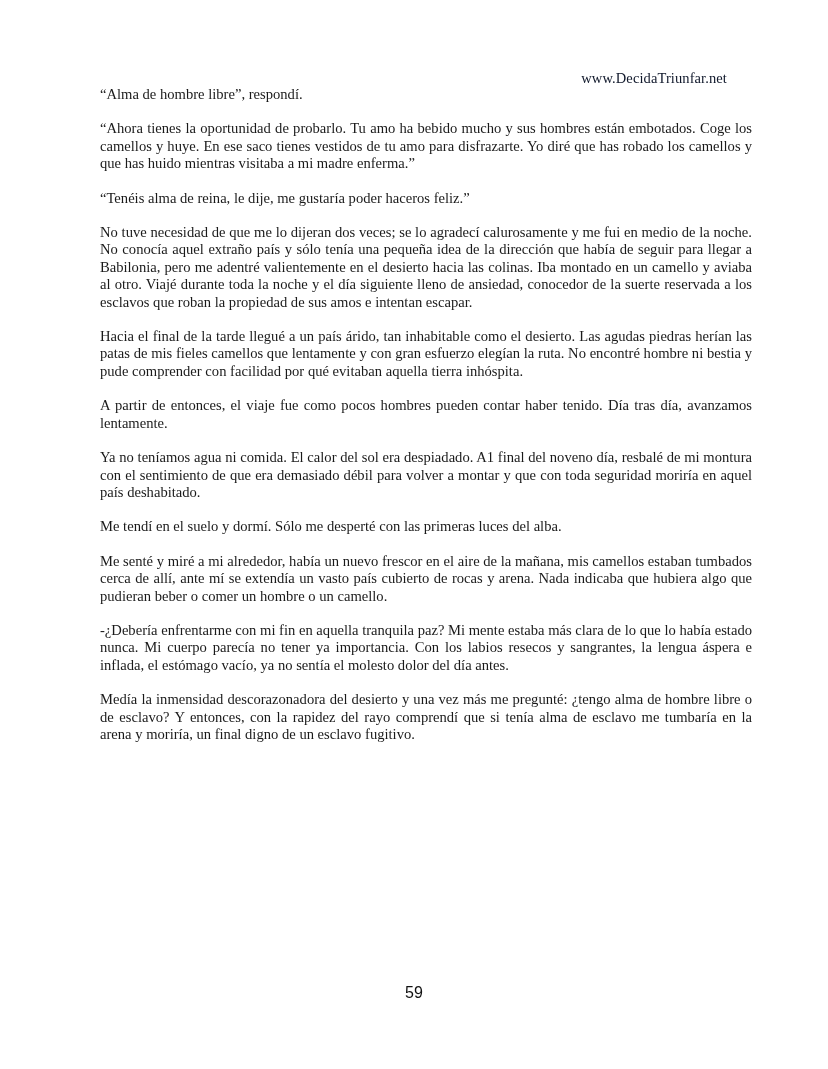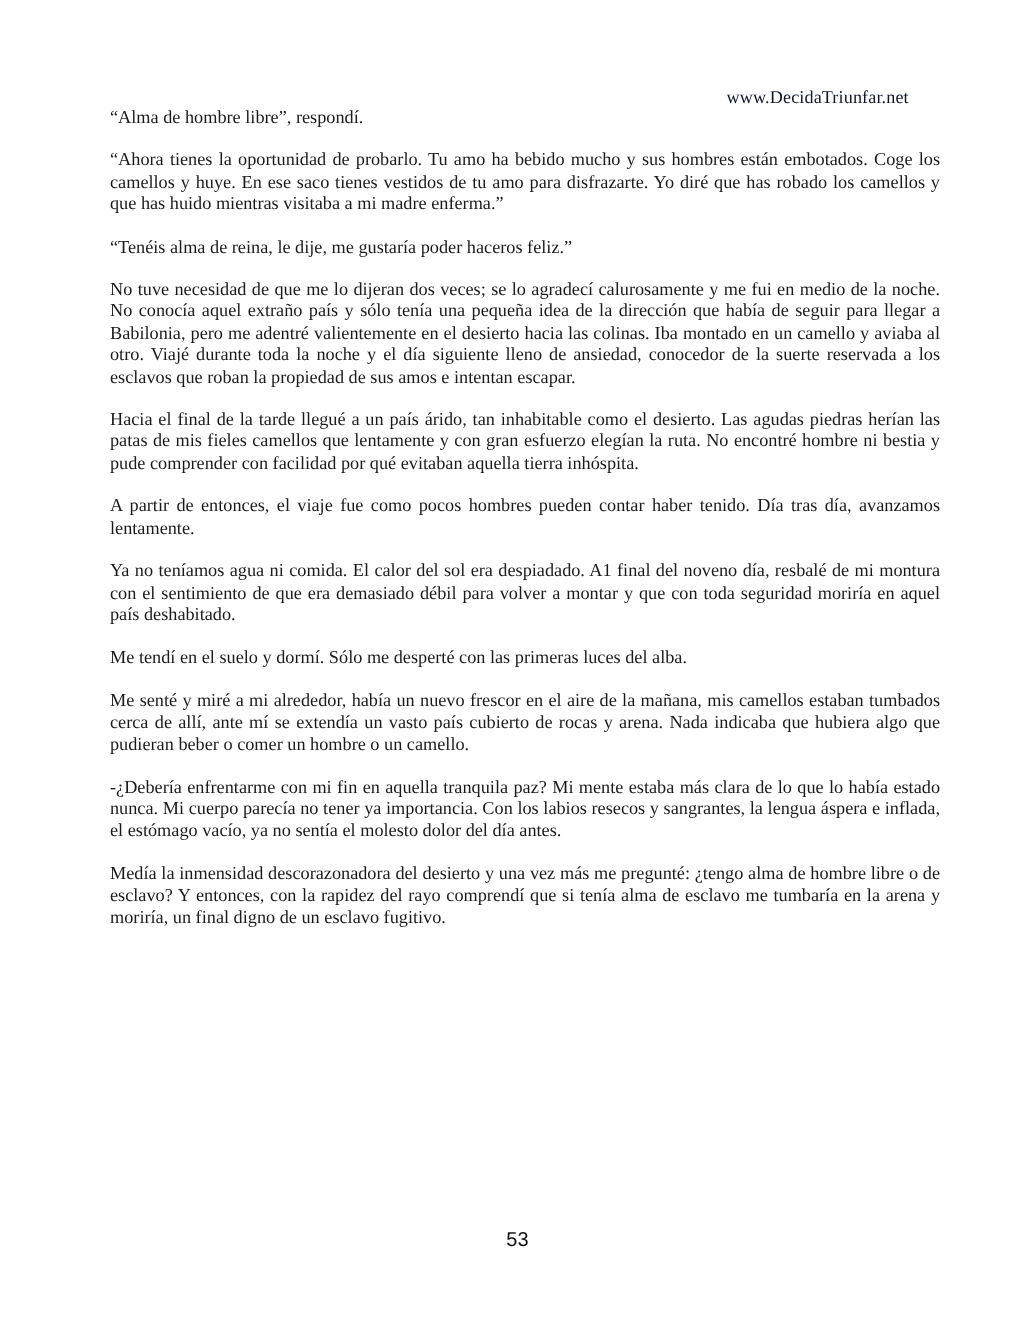--- a/index.html
+++ b/index.html
@@ -26,21 +26,21 @@
       color: #0f172a;
       margin-top: 20px;
     }
     .content {
       position: absolute;
       top: 86px;
       left: 84px;
       width: 668px;
     }
     .para {
-      margin: 0 0 17px 4px;
+      margin: 0 0 17px 16px;
       font-size: 14.6px;
       line-height: 17.4px;
       text-align: justify;
       color: #1a1a1a;
     }
     .page-number {
       position: absolute;
       top: 984px;
       left: 0;
       width: 828px;
@@ -62,13 +62,13 @@
   <p class="para">No tuve necesidad de que me lo dijeran dos veces; se lo agradecí calurosamente y me fui en medio de la noche. No conocía aquel extraño país y sólo tenía una pequeña idea de la dirección que había de seguir para llegar a Babilonia, pero me adentré valientemente en el desierto hacia las colinas. Iba montado en un camello y aviaba al otro. Viajé durante toda la noche y el día siguiente lleno de ansiedad, conocedor de la suerte reservada a los esclavos que roban la propiedad de sus amos e intentan escapar.</p>
   <p class="para">Hacia el final de la tarde llegué a un país árido, tan inhabitable como el desierto. Las agudas piedras herían las patas de mis fieles camellos que lentamente y con gran esfuerzo elegían la ruta. No encontré hombre ni bestia y pude comprender con facilidad por qué evitaban aquella tierra inhóspita.</p>
   <p class="para">A partir de entonces, el viaje fue como pocos hombres pueden contar haber tenido. Día tras día, avanzamos lentamente.</p>
   <p class="para">Ya no teníamos agua ni comida. El calor del sol era despiadado. A1 final del noveno día, resbalé de mi montura con el sentimiento de que era demasiado débil para volver a montar y que con toda seguridad moriría en aquel país deshabitado.</p>
   <p class="para">Me tendí en el suelo y dormí. Sólo me desperté con las primeras luces del alba.</p>
   <p class="para">Me senté y miré a mi alrededor, había un nuevo frescor en el aire de la mañana, mis camellos estaban tumbados cerca de allí, ante mí se extendía un vasto país cubierto de rocas y arena. Nada indicaba que hubiera algo que pudieran beber o comer un hombre o un camello.</p>
   <p class="para">-¿Debería enfrentarme con mi fin en aquella tranquila paz? Mi mente estaba más clara de lo que lo había estado nunca. Mi cuerpo parecía no tener ya importancia. Con los labios resecos y sangrantes, la lengua áspera e inflada, el estómago vacío, ya no sentía el molesto dolor del día antes.</p>
   <p class="para">Medía la inmensidad descorazonadora del desierto y una vez más me pregunté: ¿tengo alma de hombre libre o de esclavo? Y entonces, con la rapidez del rayo comprendí que si tenía alma de esclavo me tumbaría en la arena y moriría, un final digno de un esclavo fugitivo.</p>
 </div>
 
-<div class="page-number">53</div>
+<div class="page-number">59</div>
 
 </body></html>

